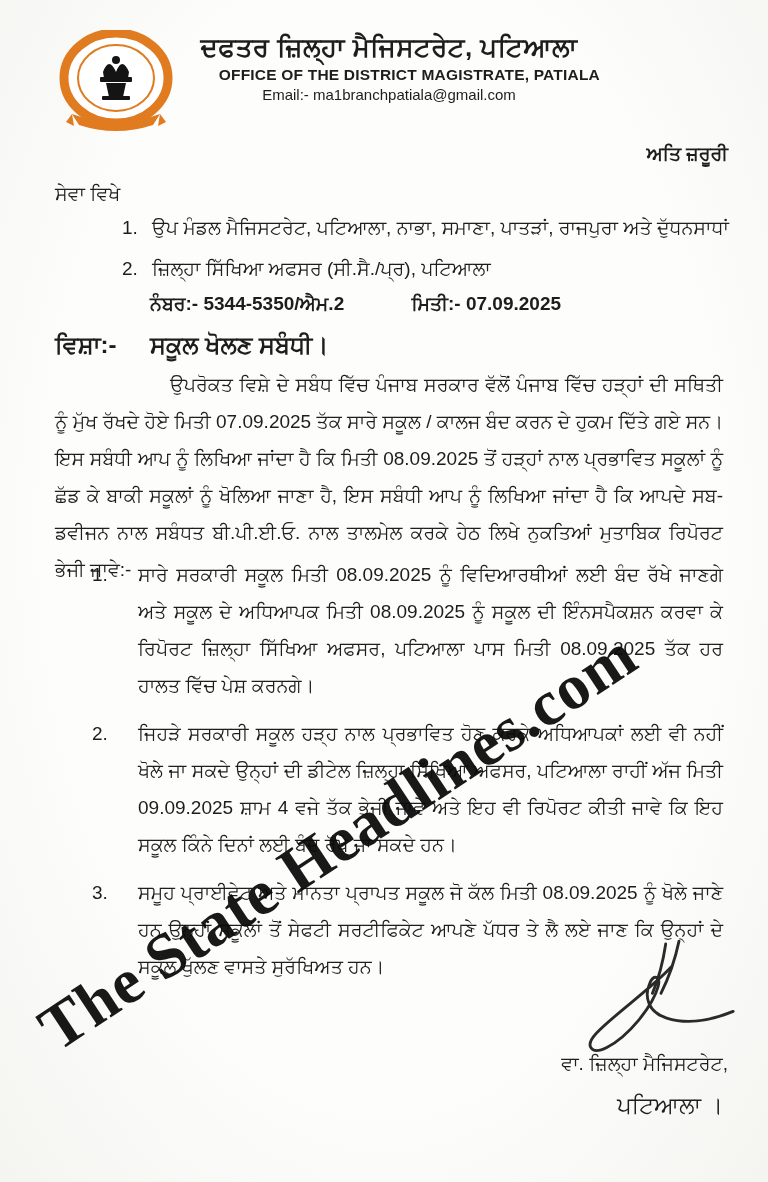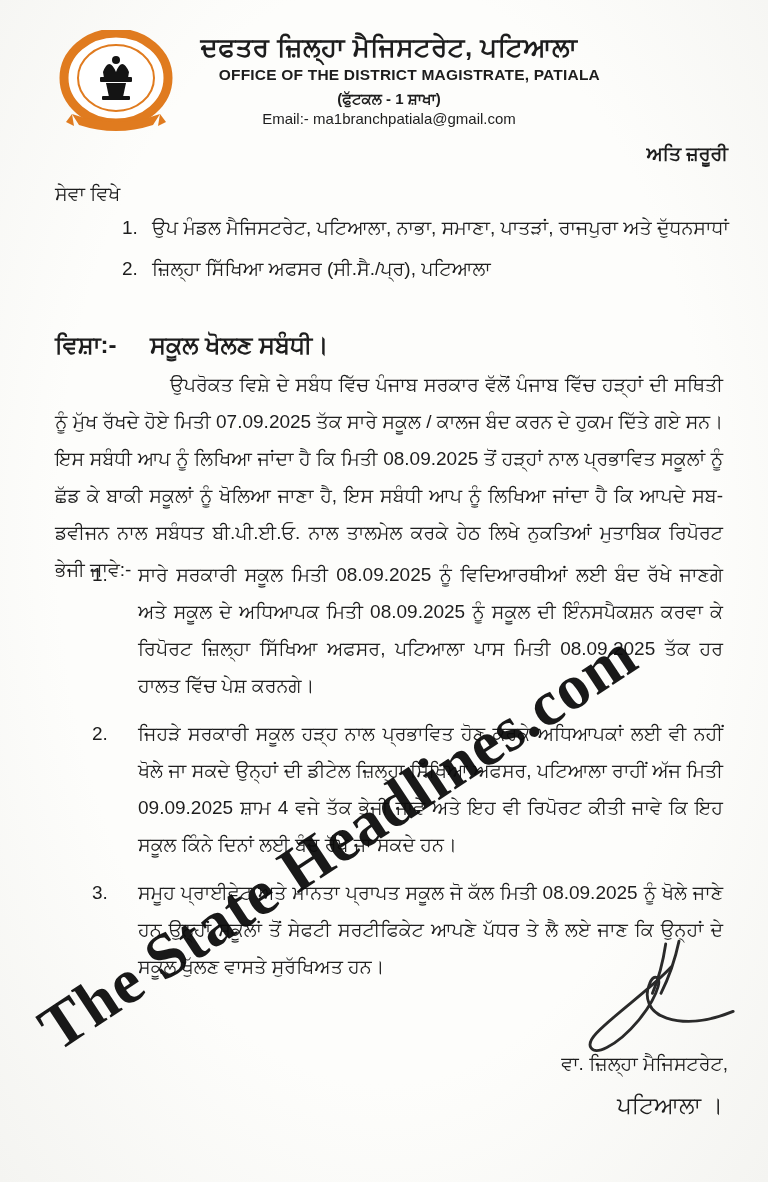--- a/index.html
+++ b/index.html
@@ -87,41 +87,44 @@
         </g>
         <path d="M16 84 q44 16 88 0 l-7 11 q-37 12 -74 0 z" fill="#e07b1f"></path>
         <path d="M16 84 l-6 8 8 4 z" fill="#e07b1f"></path>
         <path d="M104 84 l6 8 -8 4 z" fill="#e07b1f"></path>
       </svg>
     </div>
 
     <div class="header-center">
       <div class="hdr-title">ਦਫਤਰ ਜ਼ਿਲ੍ਹਾ ਮੈਜਿਸਟਰੇਟ, ਪਟਿਆਲਾ</div>
       <div class="hdr-eng">OFFICE OF THE DISTRICT MAGISTRATE, PATIALA</div>
-      <div class="hdr-branch">(ਫੁੱਟਕਲ - 1 ਸ਼ਾਖਾ)</div>
       <div class="hdr-email">Email:- ma1branchpatiala@gmail.com</div>
     </div>
 
   </div>
 
   <div class="urgent">ਅਤਿ ਜ਼ਰੂਰੀ</div>
 
   <div class="salutation">ਸੇਵਾ ਵਿਖੇ</div>
 
   <div class="addressees">
     <div class="addr-row">
       <span class="addr-num">1.</span>
       <span>ਉਪ ਮੰਡਲ ਮੈਜਿਸਟਰੇਟ, ਪਟਿਆਲਾ, ਨਾਭਾ, ਸਮਾਣਾ, ਪਾਤੜਾਂ, ਰਾਜਪੁਰਾ ਅਤੇ ਦੁੱਧਨਸਾਧਾਂ</span>
     </div>
     <div class="addr-row">
       <span class="addr-num">2.</span>
       <span>ਜ਼ਿਲ੍ਹਾ ਸਿੱਖਿਆ ਅਫਸਰ (ਸੀ.ਸੈ./ਪ੍ਰ), ਪਟਿਆਲਾ</span>
     </div>
   </div>
 
+  <div class="ref-line">
+    <span class="ref-num">ਨੰਬਰ:- 5344-5350/ਐਮ.2</span>
+    <span class="ref-date">ਮਿਤੀ:- 07.09.2025</span>
+  </div>
 
   <div class="subject-line">
     <span class="subject-label">ਵਿਸ਼ਾ:-</span>
     <span>ਸਕੂਲ ਖੋਲਣ ਸਬੰਧੀ।</span>
   </div>
 
   <div class="body-para">ਉਪਰੋਕਤ ਵਿਸ਼ੇ ਦੇ ਸਬੰਧ ਵਿੱਚ ਪੰਜਾਬ ਸਰਕਾਰ ਵੱਲੋਂ ਪੰਜਾਬ ਵਿੱਚ ਹੜ੍ਹਾਂ ਦੀ ਸਥਿਤੀ ਨੂੰ ਮੁੱਖ ਰੱਖਦੇ ਹੋਏ ਮਿਤੀ 07.09.2025 ਤੱਕ ਸਾਰੇ ਸਕੂਲ / ਕਾਲਜ ਬੰਦ ਕਰਨ ਦੇ ਹੁਕਮ ਦਿੱਤੇ ਗਏ ਸਨ। ਇਸ ਸਬੰਧੀ ਆਪ ਨੂੰ ਲਿਖਿਆ ਜਾਂਦਾ ਹੈ ਕਿ ਮਿਤੀ 08.09.2025 ਤੋਂ ਹੜ੍ਹਾਂ ਨਾਲ ਪ੍ਰਭਾਵਿਤ ਸਕੂਲਾਂ ਨੂੰ ਛੱਡ ਕੇ ਬਾਕੀ ਸਕੂਲਾਂ ਨੂੰ ਖੋਲਿਆ ਜਾਣਾ ਹੈ, ਇਸ ਸਬੰਧੀ ਆਪ ਨੂੰ ਲਿਖਿਆ ਜਾਂਦਾ ਹੈ ਕਿ ਆਪਦੇ ਸਬ-ਡਵੀਜਨ ਨਾਲ ਸਬੰਧਤ ਬੀ.ਪੀ.ਈ.ਓ. ਨਾਲ ਤਾਲਮੇਲ ਕਰਕੇ ਹੇਠ ਲਿਖੇ ਨੁਕਤਿਆਂ ਮੁਤਾਬਿਕ ਰਿਪੋਰਟ ਭੇਜੀ ਜਾਵੇ:-</div>
 
   <div class="points">
     <div class="point-row">

